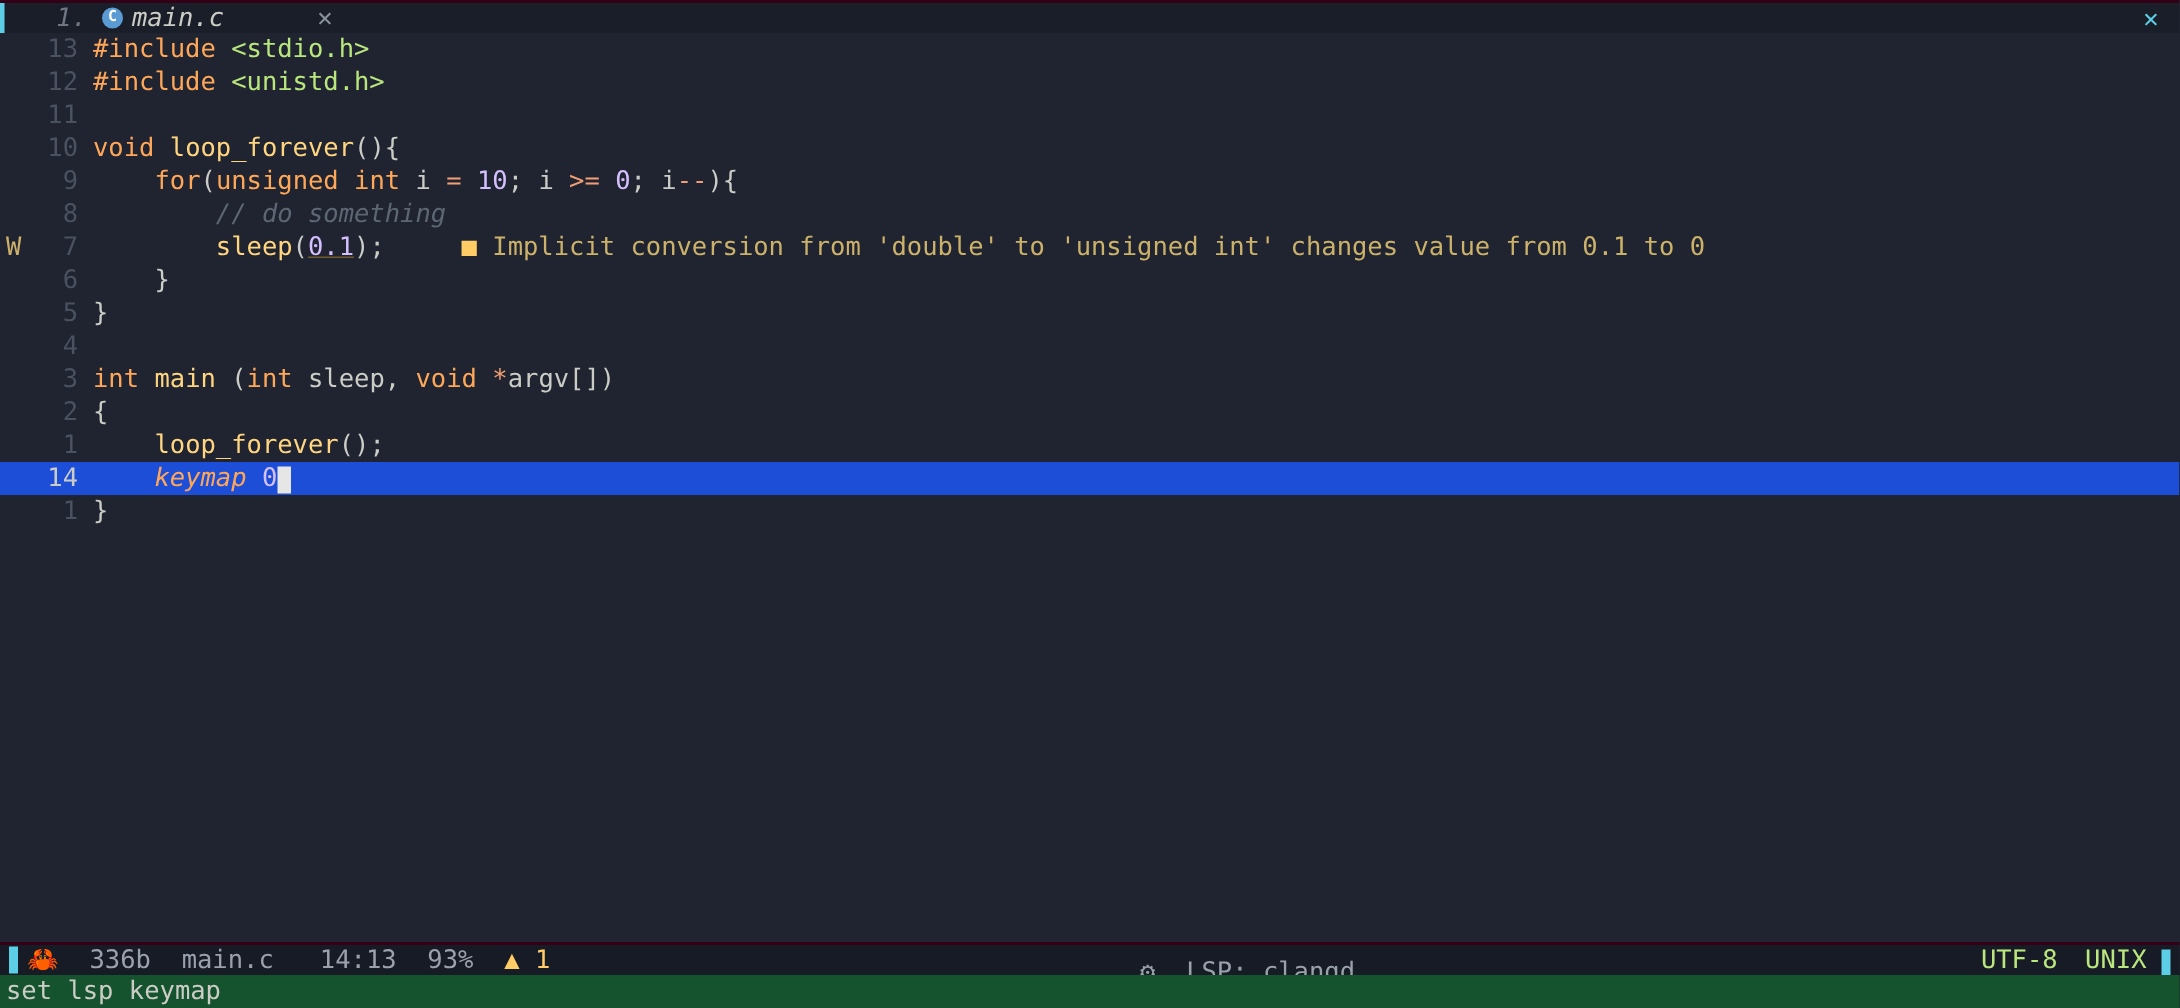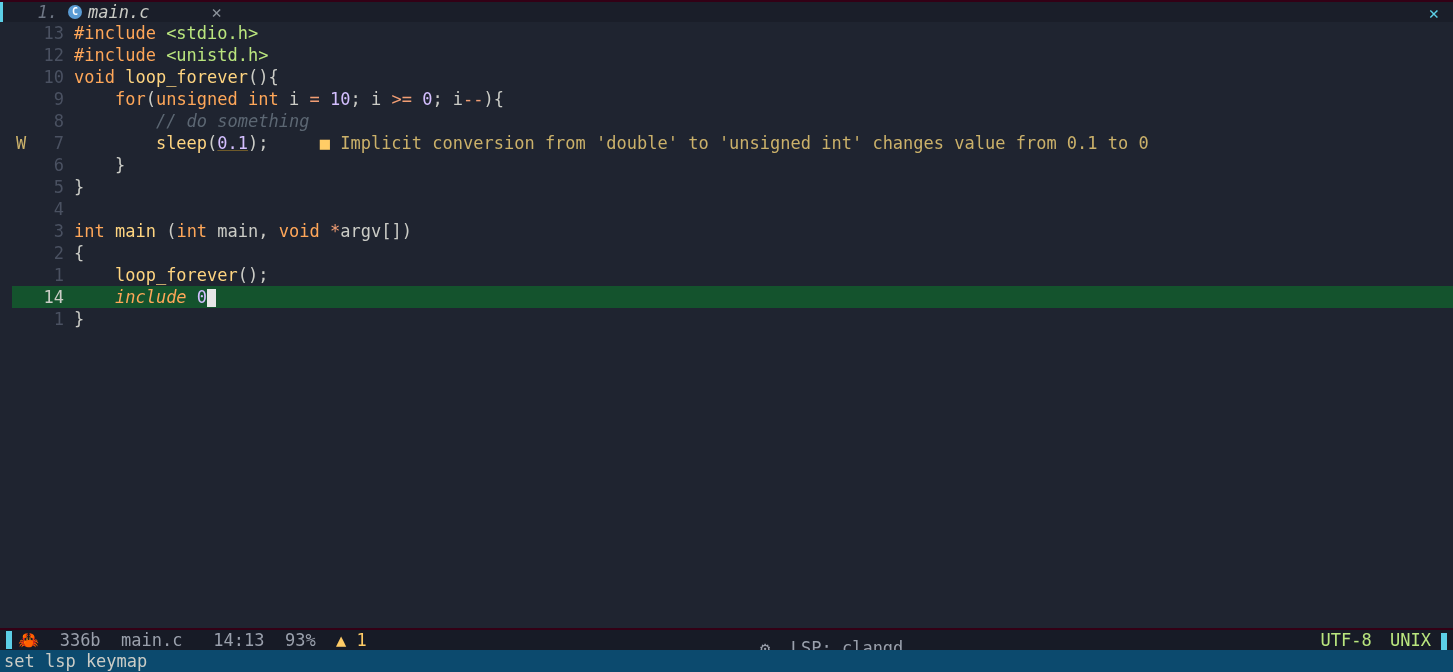--- a/index.html
+++ b/index.html
@@ -10,26 +10,26 @@
   font-size: 17px; line-height: 22px;
   overflow: hidden; color: #cbccc6;
 }
 .topbar { display: flex; align-items: center; height: 22px; padding-left: 0; background: #1a1e29; border-top: 2px solid #330015; }
 .topbar-left { width: 62px; height: 100%; border-left: 3px solid #5ccfe6; display:flex; align-items:center; justify-content:flex-end; padding-right:4px; color: #6e7684; font-style: italic; }
 .tab { display: flex; align-items: center; gap:6px; padding: 0 6px; color: #cbccc6; font-style: italic; }
 .tab .icon-c { width: 14px; height: 14px; border-radius:50%; background:#5a9bd4; display:inline-flex; align-items:center; justify-content:center; font-size:10px; font-weight:bold; color:#fff; font-style:normal; }
 .tab-close { margin-left: 56px; color:#8a9199; font-style:normal; }
 .pane-close { position:absolute; right:14px; top:2px; color:#5ccfe6; font-weight:bold; }
 
-.editor { position: relative; padding-left: 12px; }
+.editor { position: relative; }
 .row { display:flex; height:22px; white-space:pre; }
 .signcol { width:18px; text-align:left; padding-left:4px; color:#cbb16a; }
 .lncol { width:44px; text-align:right; padding-right:10px; color:#4a5161; }
 .codetxt { flex:0 0 auto; }
-.row.hl { background:#14532d; }
+.row.hl { background:#1d4ed8; }
 .row.hl .codetxt { flex:1; }
 .row.hl .lncol { color:#cbccc6; }
 
 .kw1 { color:#ffa759; }   
 .str { color:#bae67e; }
 .ident { color:#ffd580; }
 .punc { color:#cbccc6; }
 .op { color:#f29e74; }
 .num { color:#d4bfff; }
 .cmt { color:#5c6773; font-style:italic; }
@@ -40,51 +40,52 @@
 .cursor { display:inline-block; width:9px; height:18px; background:#e6e6e6; vertical-align:text-bottom; }
 
 .status { position:absolute; bottom:22px; left:0; right:0; height:22px; background:#171b26; display:flex; align-items:center; padding:0 6px; color:#9aa0ac; border-top: 2px solid #330015;}
 .status .left { display:flex; align-items:center; gap:0; }
 .status .left .bar { display:inline-block; width:6px; height:18px; background:#5ccfe6; margin-right:6px; }
 .status .warn { color:#ffcc66; }
 .status .center { position:absolute; left:760px;margin-top:15px; }
 .status .right { position:absolute; right:6px; display:flex; align-items:flex-end; gap:4px; color:#bae67e; }
 .status .right .bar { display:inline-block; width:6px; height:18px; background:#5ccfe6; margin-left:6px; }
 
-.cmdline { position:absolute; bottom:0; left:0; right:0; height:22px; background:#0c4a6e; color:#cbccc6; padding-left:4px; display:flex; align-items:flex-end; }
+.cmdline { position:absolute; bottom:0; left:0; right:0; height:22px; background:#14532d; color:#cbccc6; padding-left:4px; display:flex; align-items:flex-end; }
 .crab { color:#e8736b; }
 .gear { color:#9aa0ac; }
 </style>
 </head>
 <body>
 
 <div class="topbar">
   <div class="topbar-left">1.</div>
   <div class="tab">
     <span class="icon-c">C</span>
     <span>main.c</span>
     <span class="tab-close">✕</span>
   </div>
   <span class="pane-close">✕</span>
 </div>
 
 <div class="editor" id="editor">
     <div class="row"><div class="signcol"></div><div class="lncol">13</div><div class="codetxt"><span class="kw1">#include </span><span class="str">&lt;stdio.h&gt;</span></div></div>
     <div class="row"><div class="signcol"></div><div class="lncol">12</div><div class="codetxt"><span class="kw1">#include </span><span class="str">&lt;unistd.h&gt;</span></div></div>
+    <div class="row"><div class="signcol"></div><div class="lncol">11</div><div class="codetxt"></div></div>
     <div class="row"><div class="signcol"></div><div class="lncol">10</div><div class="codetxt"><span class="kw1">void </span><span class="ident">loop_forever</span><span class="punc">(){</span></div></div>
     <div class="row"><div class="signcol"></div><div class="lncol">9</div><div class="codetxt"><span class="punc">    </span><span class="kw1">for</span><span class="punc">(</span><span class="kw1">unsigned int</span><span class="punc"> i </span><span class="op">=</span><span class="punc"> </span><span class="num">10</span><span class="punc">; i </span><span class="op">&gt;=</span><span class="punc"> </span><span class="num">0</span><span class="punc">; i</span><span class="op">--</span><span class="punc">){</span></div></div>
     <div class="row"><div class="signcol"></div><div class="lncol">8</div><div class="codetxt"><span class="punc">        </span><span class="cmt">// do something</span></div></div>
     <div class="row"><div class="signcol">W</div><div class="lncol">7</div><div class="codetxt"><span class="punc">        </span><span class="ident">sleep</span><span class="punc">(</span><span class="num under">0.1</span><span class="punc">);     </span><span class="diag-sq">■ </span><span class="diag-txt">Implicit conversion from 'double' to 'unsigned int' changes value from 0.1 to 0</span></div></div>
     <div class="row"><div class="signcol"></div><div class="lncol">6</div><div class="codetxt"><span class="punc">    }</span></div></div>
     <div class="row"><div class="signcol"></div><div class="lncol">5</div><div class="codetxt"><span class="punc">}</span></div></div>
     <div class="row"><div class="signcol"></div><div class="lncol">4</div><div class="codetxt"></div></div>
-    <div class="row"><div class="signcol"></div><div class="lncol">3</div><div class="codetxt"><span class="kw1">int </span><span class="ident">main</span><span class="punc"> (</span><span class="kw1">int</span><span class="punc"> main, </span><span class="kw1">void</span><span class="punc"> </span><span class="op">*</span><span class="punc">argv[])</span></div></div>
+    <div class="row"><div class="signcol"></div><div class="lncol">3</div><div class="codetxt"><span class="kw1">int </span><span class="ident">main</span><span class="punc"> (</span><span class="kw1">int</span><span class="punc"> sleep, </span><span class="kw1">void</span><span class="punc"> </span><span class="op">*</span><span class="punc">argv[])</span></div></div>
     <div class="row"><div class="signcol"></div><div class="lncol">2</div><div class="codetxt"><span class="punc">{</span></div></div>
     <div class="row"><div class="signcol"></div><div class="lncol">1</div><div class="codetxt"><span class="punc">    </span><span class="ident">loop_forever</span><span class="punc">();</span></div></div>
-    <div class="row hl"><div class="signcol"></div><div class="lncol">14</div><div class="codetxt"><span class="punc">    </span><span class="kw1 ital">include </span><span class="num">0</span><span class="cursor"></span></div></div>
+    <div class="row hl"><div class="signcol"></div><div class="lncol">14</div><div class="codetxt"><span class="punc">    </span><span class="kw1 ital">keymap </span><span class="num">0</span><span class="cursor"></span></div></div>
     <div class="row"><div class="signcol"></div><div class="lncol">1</div><div class="codetxt"><span class="punc">}</span></div></div>
   </div>
 
 <div class="status">
   <div class="left">
     <span class="bar"></span>
     <span class="crab">🦀</span>
     <span>&nbsp;&nbsp;<span>336b</span></span>
     <span>&nbsp;&nbsp;<span>main.c</span></span>
     <span>&nbsp;&nbsp;&nbsp;<span>14:13</span></span>

